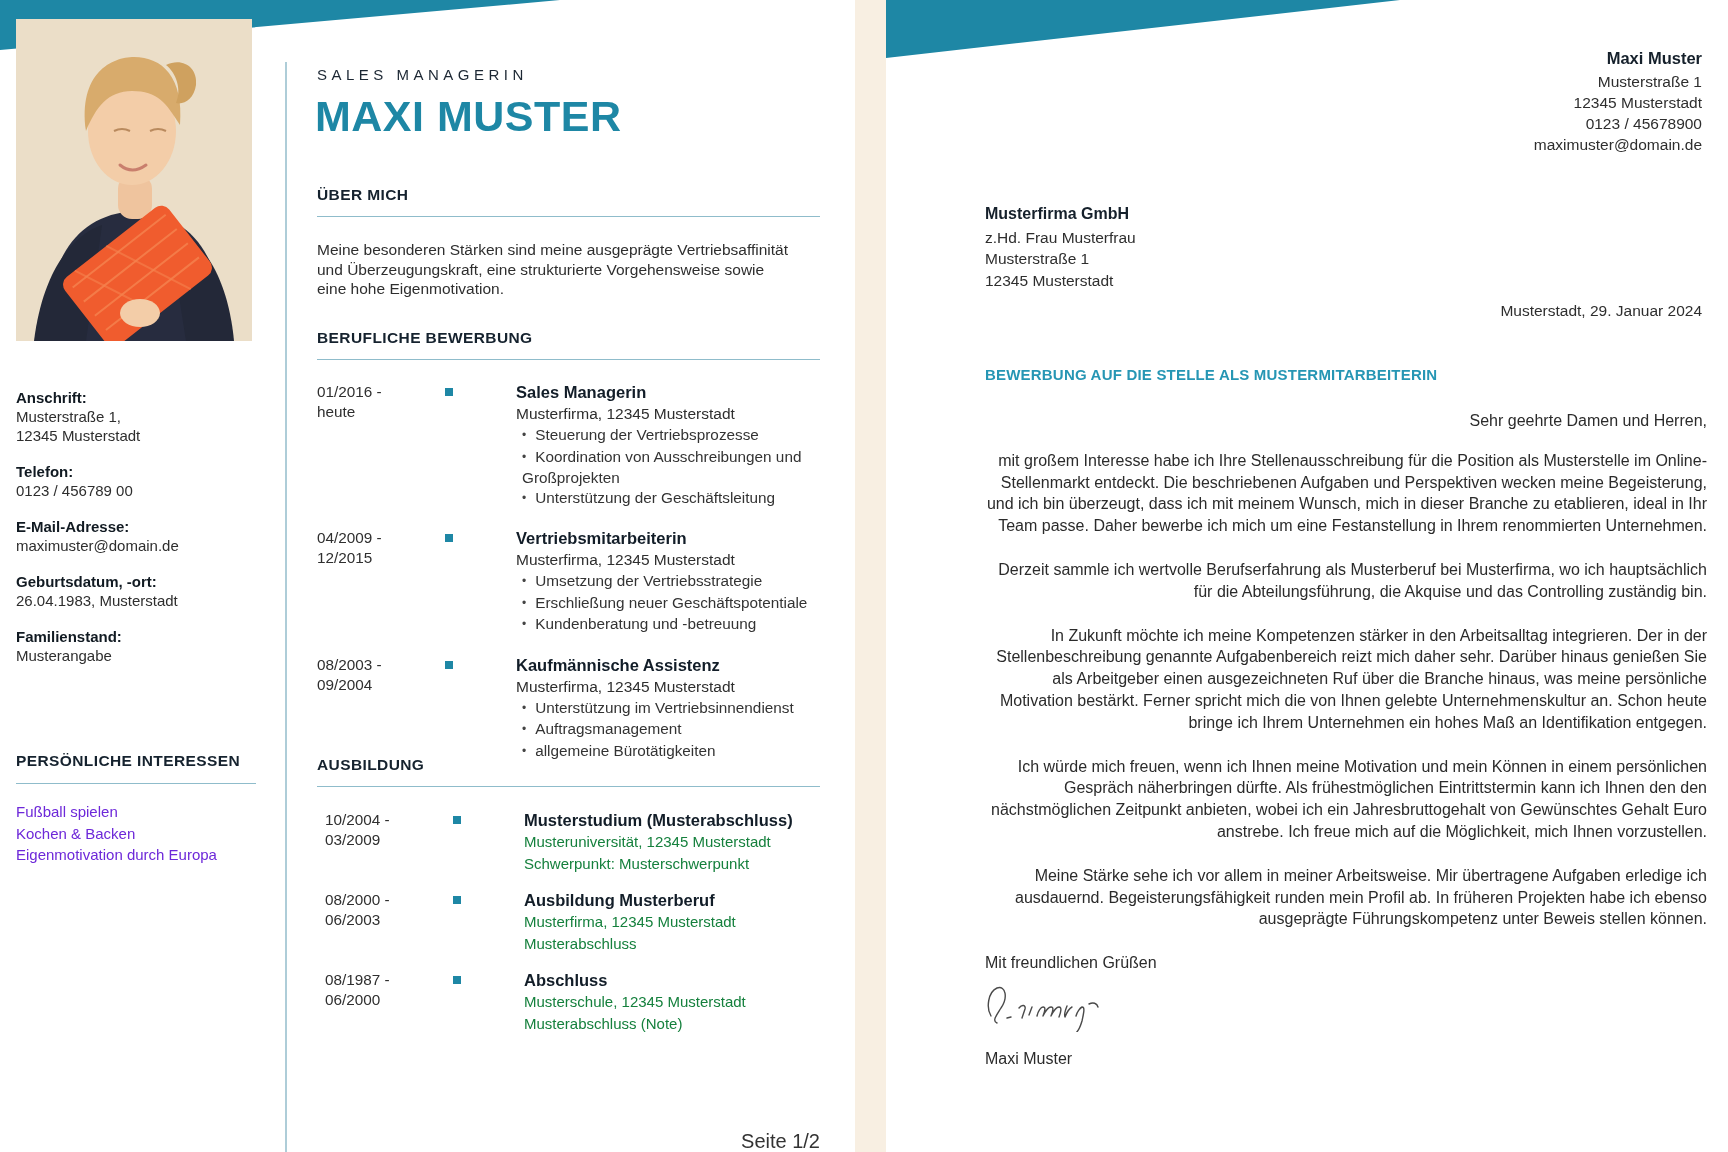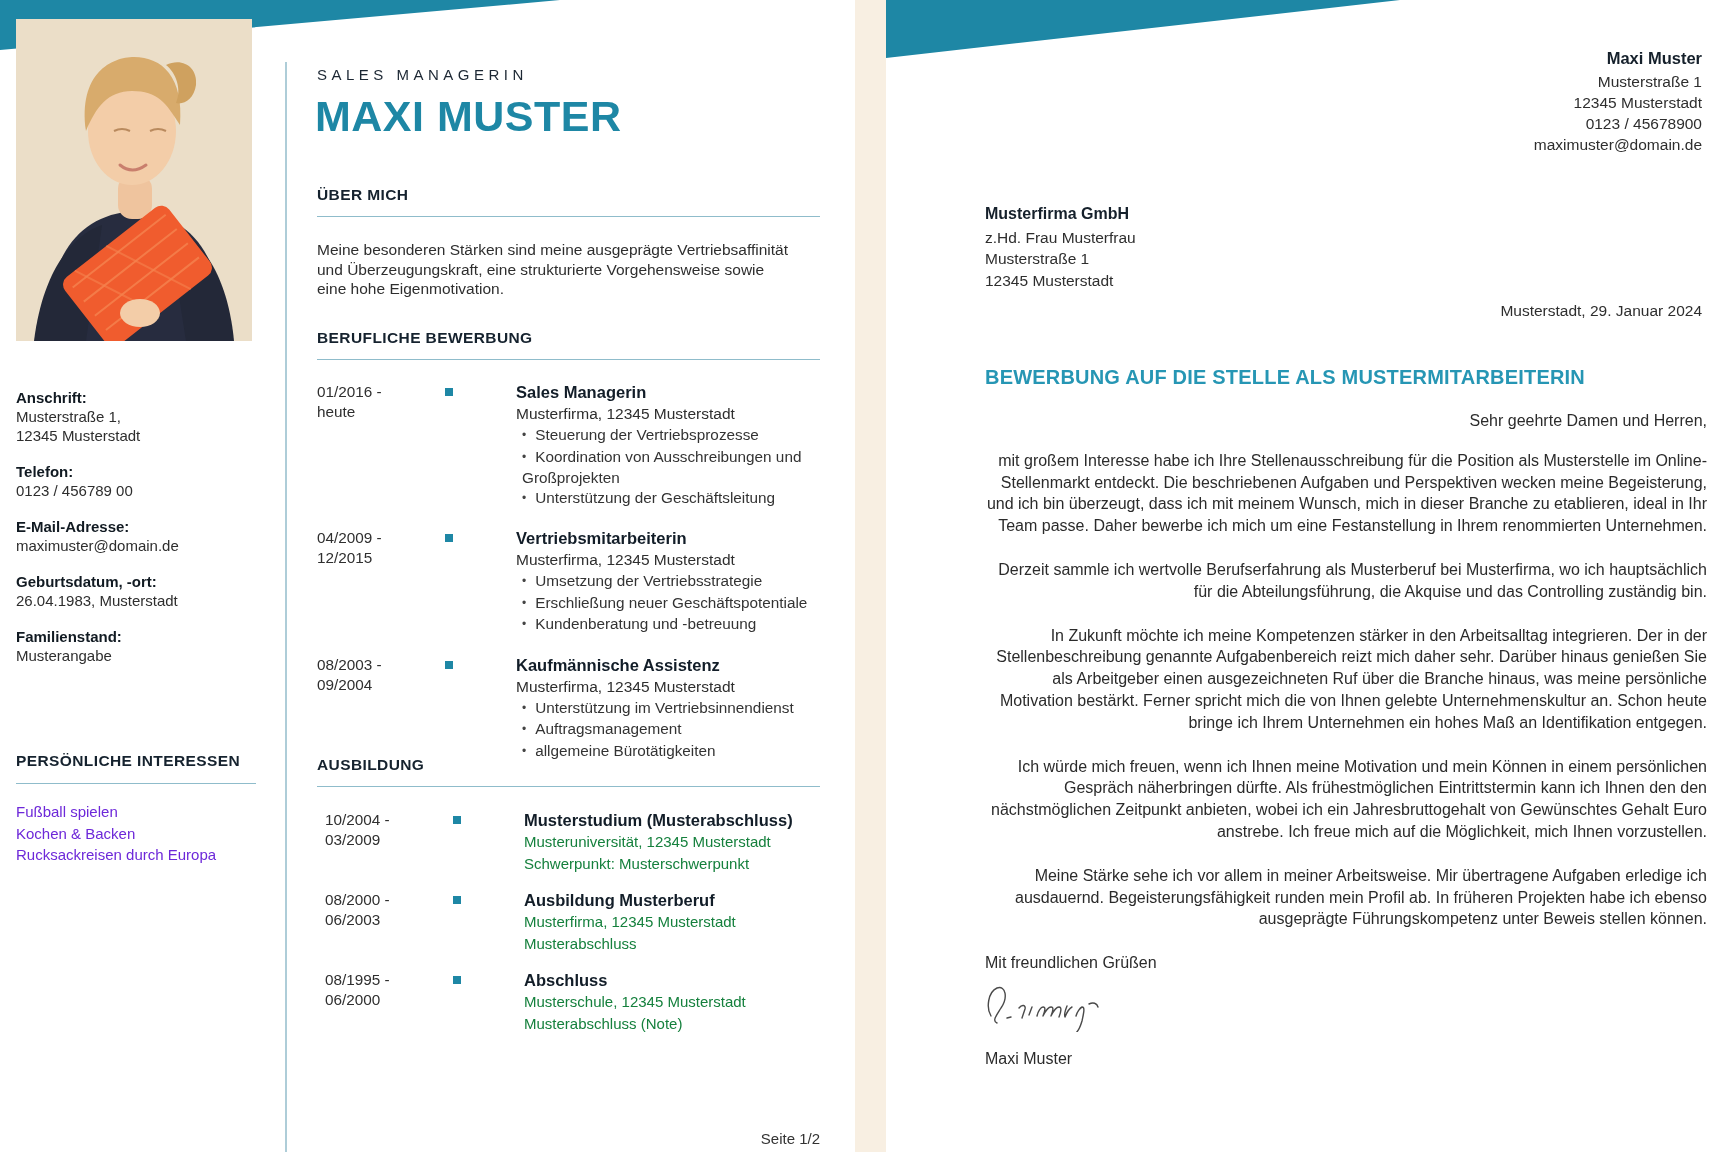--- a/index.html
+++ b/index.html
@@ -45,29 +45,29 @@
   .sq{width:8px; height:8px; background:var(--accent); margin-top:6px; justify-self:start;}
   .etitle{font-size:16.5px; font-weight:bold; color:#121d28; line-height:21px;}
   .eorg{font-size:15.5px; color:#2e2e2e; line-height:21px;}
   .ebullets{margin:1px 0 0 6px; padding:0; list-style:none; font-size:15.3px; line-height:19.5px; color:#333;}
   .ebullets li::before{content:"•"; font-size:12px; margin-right:9px; position:relative; top:-1px; color:#444;}
   .sec-edu{left:317px; top:756px; width:503px;}
   .sec-edu .h-rule{margin-top:12px;}
   .edu-wrap{left:317px; top:810px; width:503px;}
   .edu-line{font-size:15px; color:#15803d; line-height:21.5px;}
   .edu-entry{margin-bottom:16px;margin-left:8px;}
-  .page-indicator{right:908px; top:1130px; font-size:15px; color:#333;}
+  .page-indicator{right:908px; top:1130px; font-size:20px; color:#333;}
 
   
   .sender{right:26px; top:48px; text-align:right; font-size:15.5px; line-height:21px; color:#2e2e2e;}
   .sender-name{font-weight:bold; font-size:16.5px; color:#15202b; margin-bottom:2px;}
   .recipient{left:985px; top:203px; font-size:15.5px; line-height:21.5px; color:#2e2e2e;}
   .recipient-company{font-weight:bold; font-size:16px; color:#15202b; margin-bottom:2px;}
   .date-line{right:26px; top:302px; font-size:15.5px; color:#2e2e2e;}
-  .subject{left:985px; top:366px; font-size:20px; font-weight:bold; color:#2696b4; letter-spacing:.2px;}
+  .subject{left:985px; top:366px; font-size:15px; font-weight:bold; color:#2696b4; letter-spacing:.2px;}
   .letter-body{left:985px; top:410px; width:722px; font-size:16px; line-height:21.8px; color:#2b2b2b;}
   .salutation{margin-bottom:18px;text-align:right;}
   .letter-body p{margin:0 0 22px 0;text-align:right;}
   .closing{margin-top:0;}
   .signature{margin:4px 0 2px -4px;}
   .sig-name{margin-top:8px;}
 </style>
 </head>
 <body>
 
@@ -204,21 +204,21 @@
       <div class="sq"></div>
       <div>
         <div class="etitle">Ausbildung Musterberuf</div>
         <div class="edu-line">Musterfirma, 12345 Musterstadt</div>
         <div class="edu-line">Musterabschluss</div>
       </div>
     </div>
 
     <div class="entry edu-entry">
       <div class="dates">
-        <div>08/1995 -</div>
+        <div>08/1987 -</div>
         <div>06/2000</div>
       </div>
       <div class="sq"></div>
       <div>
         <div class="etitle">Abschluss</div>
         <div class="edu-line">Musterschule, 12345 Musterstadt</div>
         <div class="edu-line">Musterabschluss (Note)</div>
       </div>
     </div>
   </div>
@@ -246,21 +246,21 @@
       <div>Musterangabe</div>
     </div>
   </div>
 
   <div class="abs interests">
     <div class="section-title">PERSÖNLICHE INTERESSEN</div>
     <div class="h-rule"></div>
     <div class="interest-list">
       <div>Fußball spielen</div>
       <div>Kochen &amp; Backen</div>
-      <div>Rucksackreisen durch Europa</div>
+      <div>Eigenmotivation durch Europa</div>
     </div>
   </div>
 
   <div class="abs page-indicator">Seite 1/2</div>
 
   <svg class="abs banner banner-right" width="514" height="58" viewBox="0 0 514 58">
     <polygon points="0,0 514,0 0,58" fill="#1e87a5"></polygon>
   </svg>
 
   <div class="abs sender">

